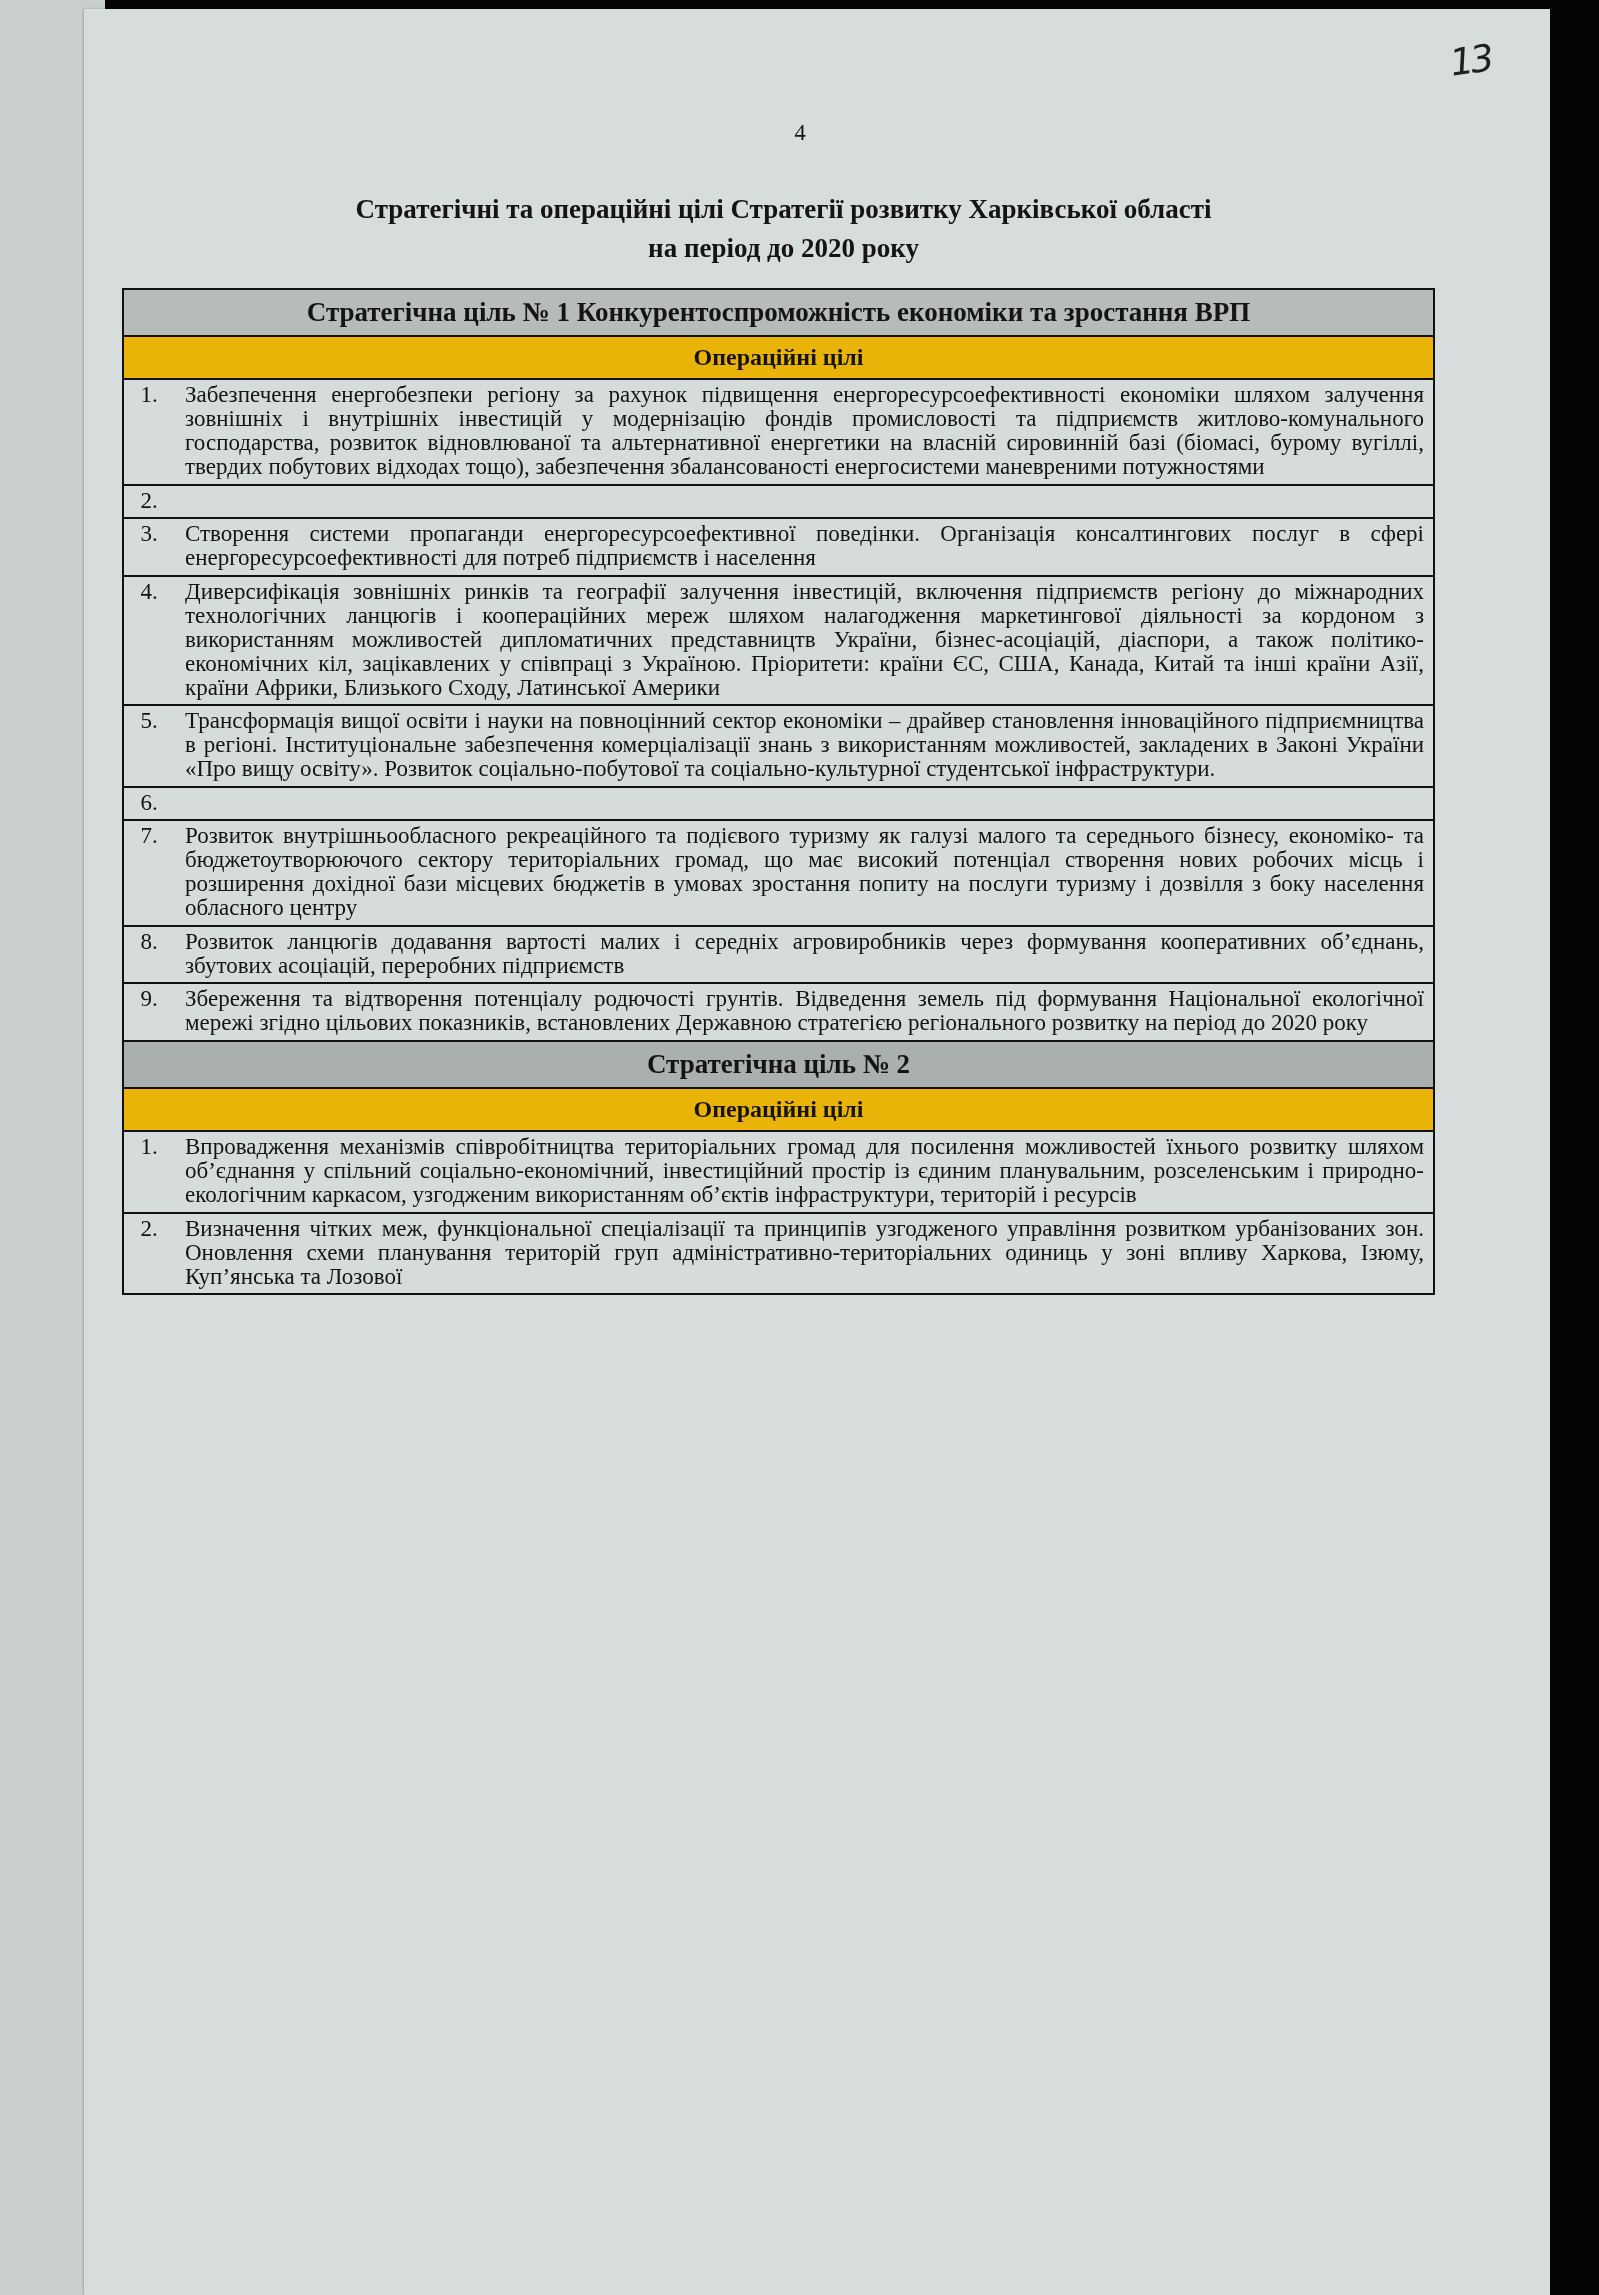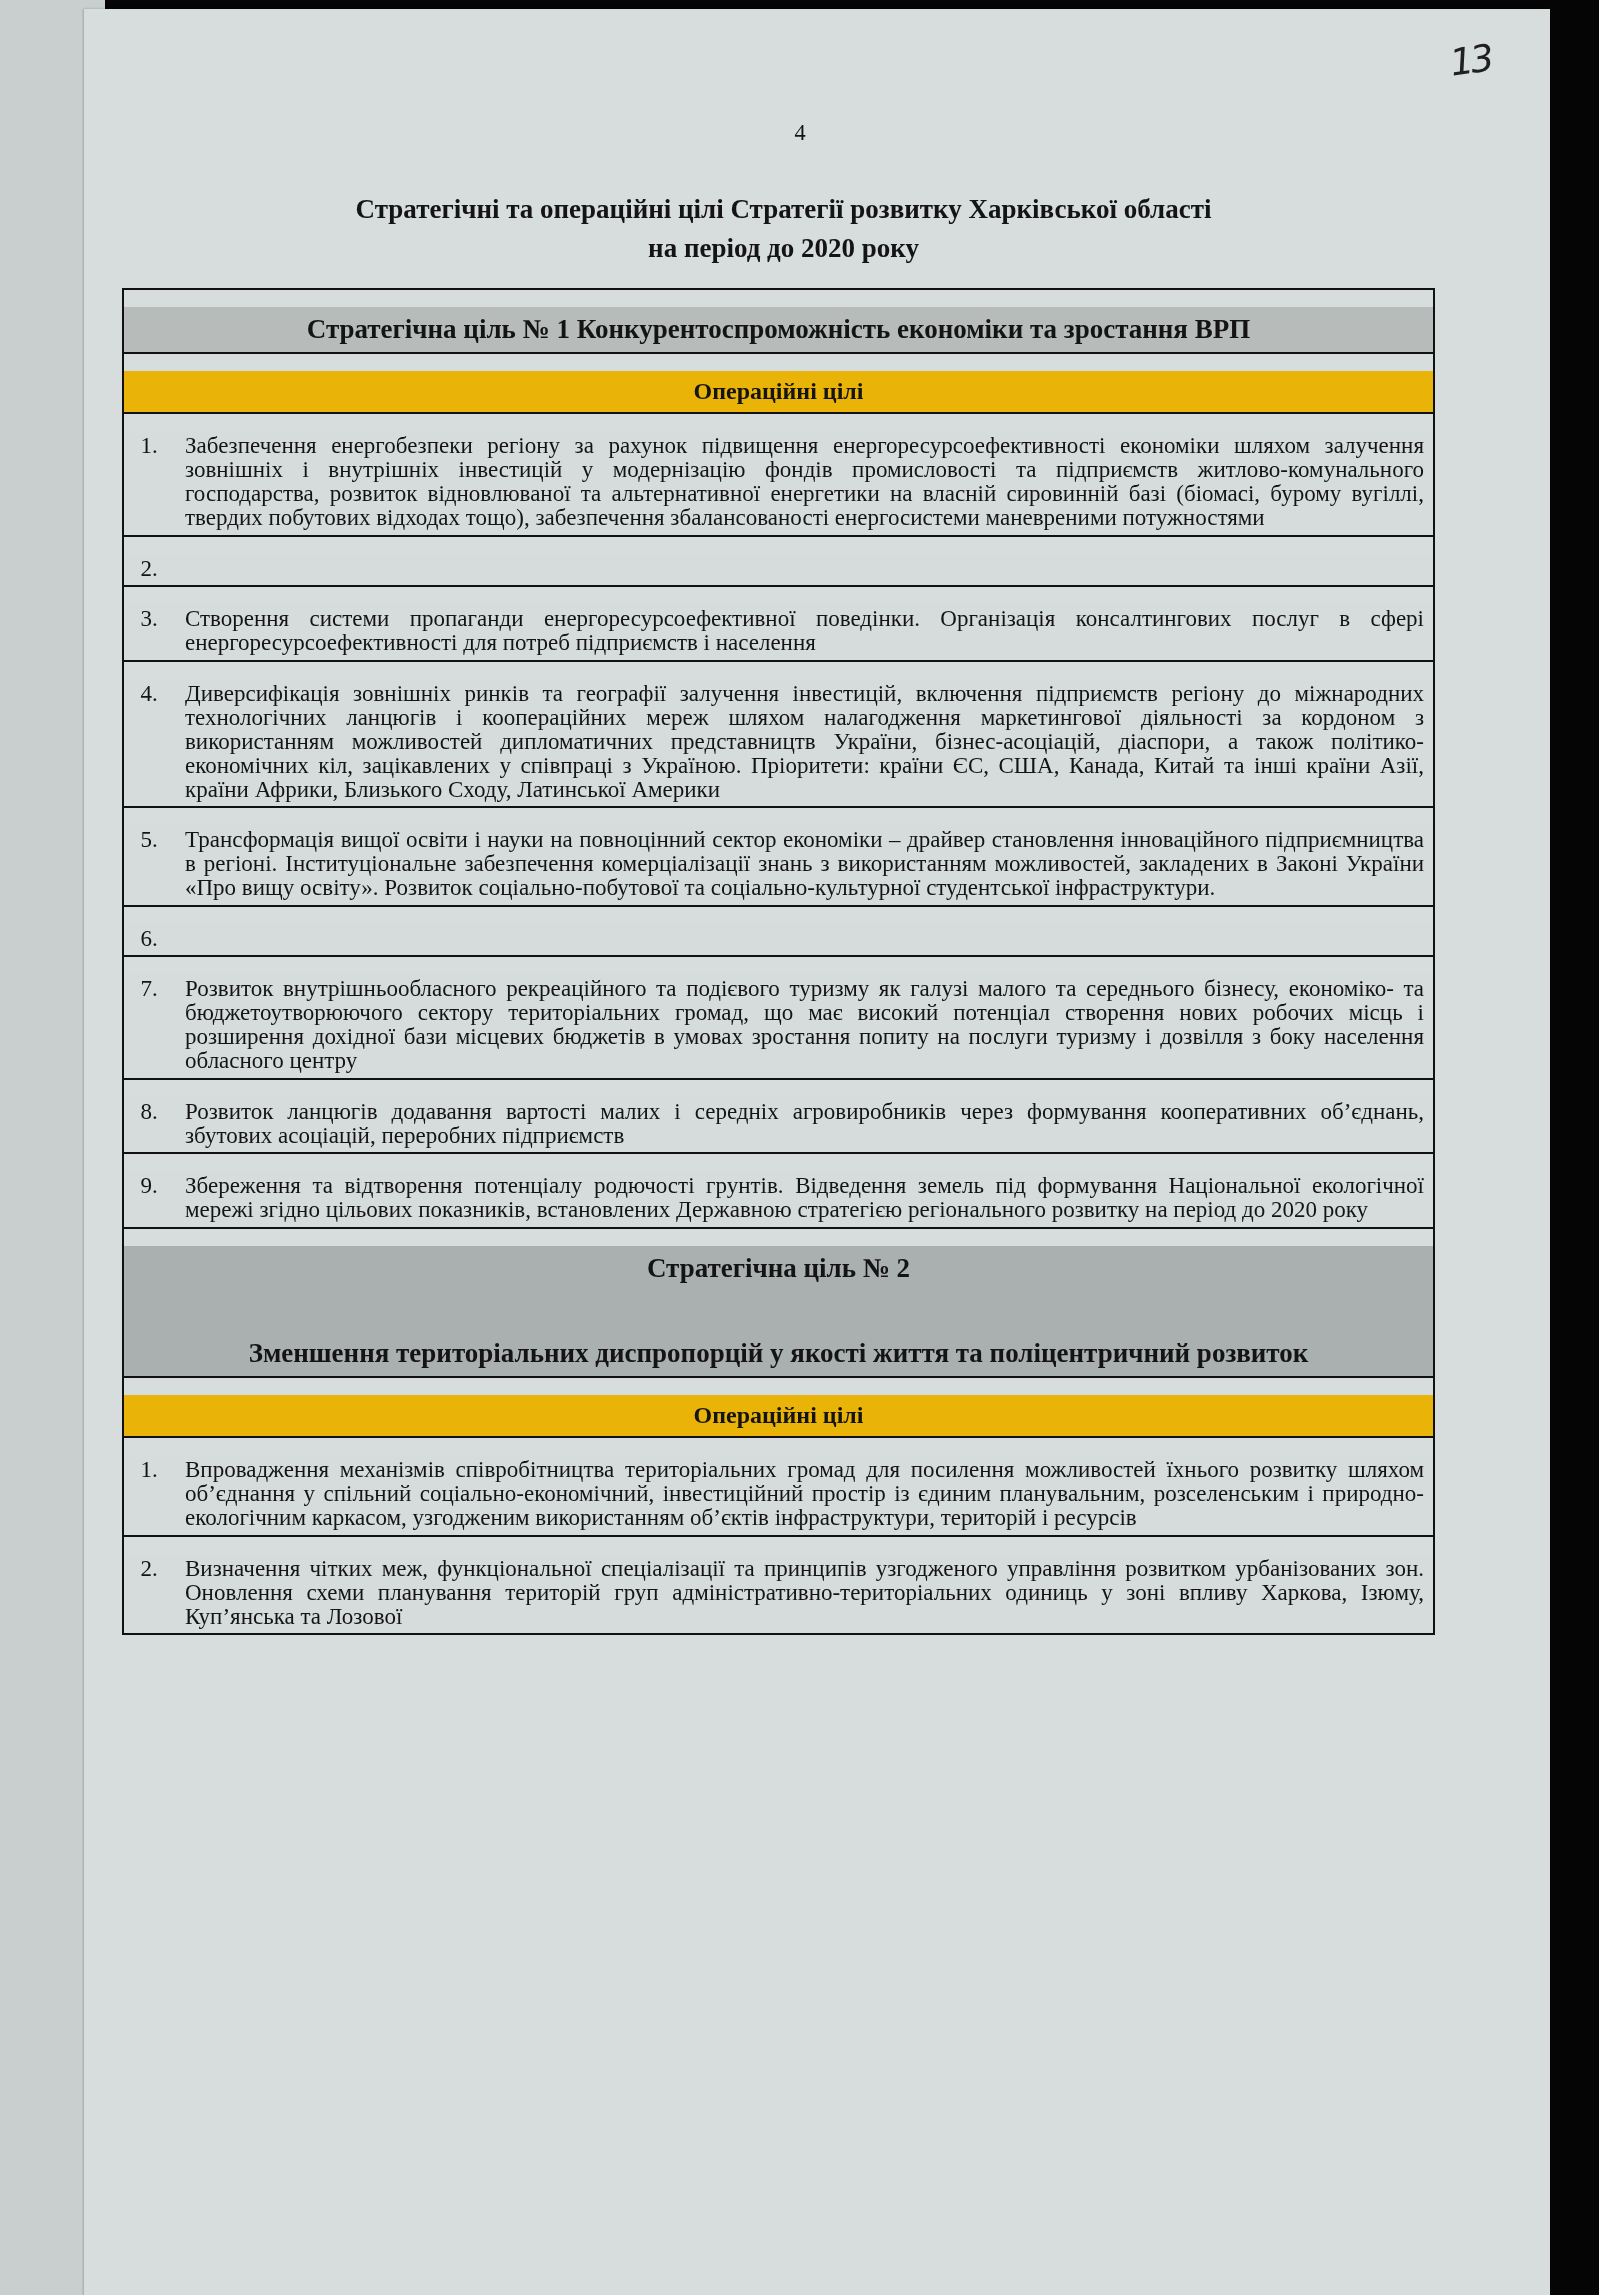--- a/index.html
+++ b/index.html
@@ -32,21 +32,21 @@
   .doc-title {
     position:absolute; left:0; width:1567px; top:190px;
     text-align:center; font-weight:bold; font-size:27px; line-height:39px;
   }
   .table {
     position:absolute; left:122px; top:288px; width:1313px;
     border:2.2px solid #111; box-sizing:border-box;
   }
   .row {
     border-bottom:2.2px solid #111;
-    display:flex; box-sizing:border-box;margin-top:17px;
+    display:flex; box-sizing:border-box;
   }
   .row:last-child { border-bottom:none; }
   .hdr-strategic {
     background:#b7bcbb; justify-content:center; align-items:center;
     text-align:center; font-weight:bold; font-size:27px; line-height:39px;
     flex-direction:column; padding:3px 0;
   }
   .hdr-strategic.dark { background:#aab0af;gap:46px; }
   .hdr-operational {
     background:#eab308; justify-content:center; align-items:center;
@@ -114,21 +114,20 @@
     <div class="num">8.</div>
     <div class="txt">Розвиток ланцюгів додавання вартості малих і середніх агровиробників через формування кооперативних об’єднань, збутових асоціацій, переробних підприємств</div>
   </div>
   <div class="row item">
     <div class="num">9.</div>
     <div class="txt">Збереження та відтворення потенціалу родючості грунтів. Відведення земель під формування Національної екологічної мережі згідно цільових показників, встановлених Державною стратегією регіонального розвитку на період до 2020 року</div>
   </div>
 
   <div class="row hdr-strategic dark">
     <div>Стратегічна ціль  № 2</div>
-    <div>Зменшення територіальних диспропорцій у якості життя та поліцентричний розвиток</div>
   </div>
   <div class="row hdr-operational">
     <div>Операційні цілі</div>
   </div>
 
   <div class="row item">
     <div class="num">1.</div>
     <div class="txt">Впровадження механізмів співробітництва територіальних громад для посилення можливостей їхнього розвитку шляхом об’єднання у спільний соціально-економічний, інвестиційний простір із єдиним планувальним, розселенським і природно-екологічним каркасом, узгодженим використанням об’єктів інфраструктури, територій і ресурсів</div>
   </div>
   <div class="row item">

